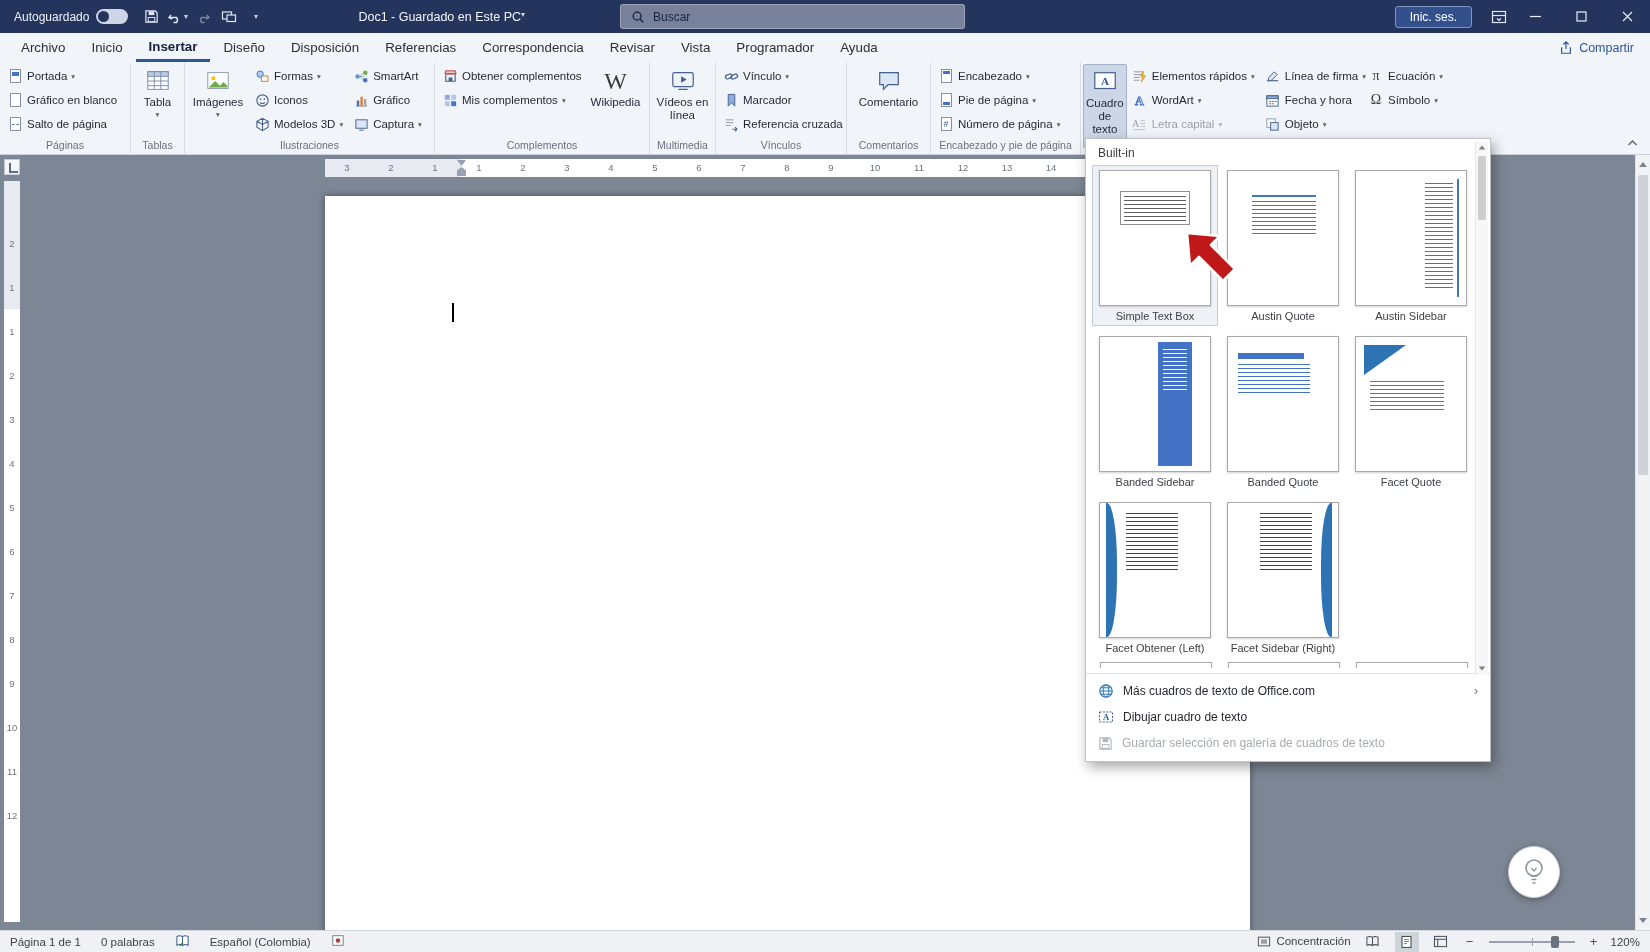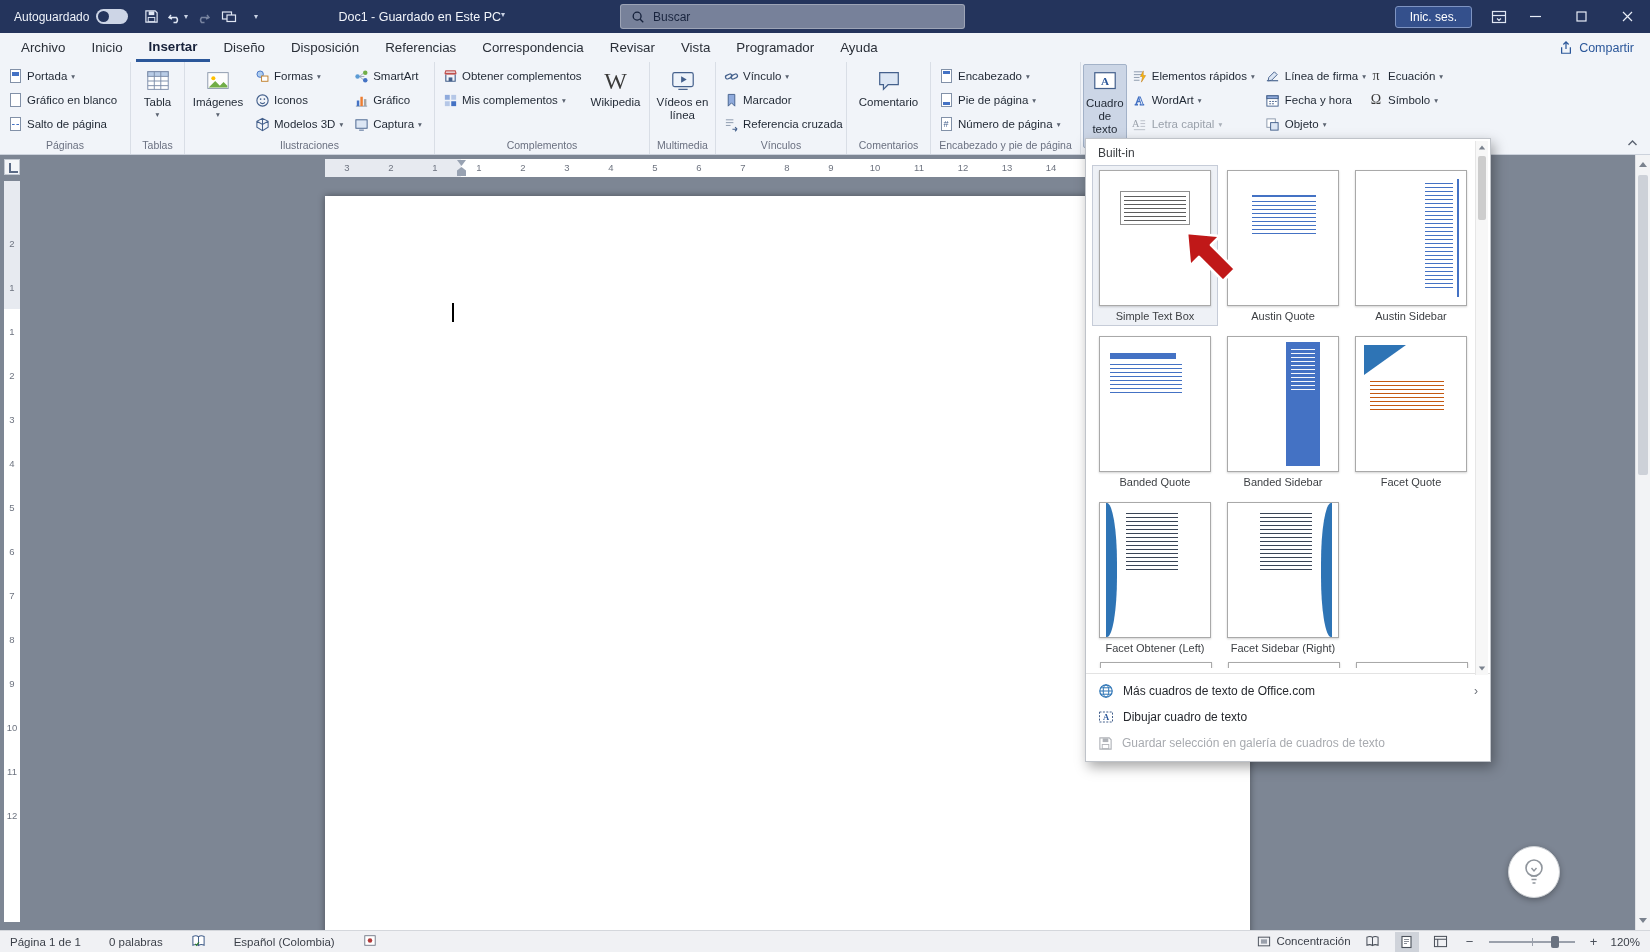--- a/index.html
+++ b/index.html
@@ -14,21 +14,21 @@
 
   
   .titlebar { position:absolute; top:0; left:0; right:0; height:33px;
     background:var(--titlebar,#24345c); color:#eef2fa; display:flex; align-items:center; }
   .autosave { display:flex; align-items:center; gap:7px; padding:0 10px 0 14px; font-size:12px; }
   .toggle { width:32px; height:15px; border-radius:9px; background:#cdd5e6; position:relative; display:inline-block; }
   .toggle .knob { position:absolute; left:2px; top:2px; width:11px; height:11px; border-radius:50%; background:#24345c; }
   .qat { width:26px; height:26px; display:inline-flex; align-items:center; justify-content:center; color:#dfe6f3; }
   .qat.dim { opacity:.45; }
   .tinychev { font-size:8px; margin-left:1px; color:#c9d2e4; }
-  .doctitle { display:flex; align-items:flex-start; margin-left:70px; font-size:12.5px; color:#f2f5fb; }
+  .doctitle { display:flex; align-items:flex-start; margin-left:90px; font-size:12.5px; color:#f2f5fb; }
   .doctitle .chev { font-size:8px; color:#c9d2e4; }
   .search { position:absolute; left:620px; top:4px; width:345px; height:25px;
     background:rgba(255,255,255,.38); border:1px solid rgba(255,255,255,.28); border-radius:3px;
     display:flex; align-items:center; gap:8px; padding:0 10px; }
   .search input { flex:1; background:transparent; border:none; outline:none; font-size:12px; color:#f0abfc; }
   .search input::placeholder { color:#14203a; opacity:.95; }
   .tb-right { margin-left:auto; display:flex; align-items:center; height:100%; }
   .signin { background:#34508c; border:1px solid #7e94c2; border-radius:3px; padding:3px 14px;
     font-size:12px; color:#fff; margin-right:14px; }
   .winbtn { width:46px; height:33px; display:inline-flex; align-items:center; justify-content:center; color:#e8edf7; }
@@ -93,21 +93,21 @@
   @keyframes blink { 50% { opacity:0; } }
   .dsb { position:absolute; right:0; top:0; bottom:0; width:15px; background:#f2f3f5; border-left:1px solid #dfe1e5; }
   .dsb-up, .dsb-down { position:absolute; left:0; right:0; height:15px; display:flex; align-items:center; justify-content:center; }
   .dsb-up { top:2px; } .dsb-down { bottom:2px; }
   .tri-up { width:0; height:0; border-left:4px solid transparent; border-right:4px solid transparent; border-bottom:5px solid #7a828e; }
   .tri-down { width:0; height:0; border-left:4px solid transparent; border-right:4px solid transparent; border-top:5px solid #7a828e; }
   .dsb-thumb { position:absolute; left:2px; right:2px; top:20px; height:300px; background:#cdd1d8; border-radius:2px; }
 
   
   .statusbar { position:absolute; left:0; right:0; bottom:0; height:22px; background:#f0f1f4;
-    border-top:1px solid #d4d7dc; display:flex; align-items:center; padding:0 10px; gap:28px;
+    border-top:1px solid #d4d7dc; display:flex; align-items:center; padding:0 10px; gap:20px;
     font-size:11.5px; color:#3a3f48; }
   .sb-right { margin-left:auto; display:flex; align-items:center; gap:10px; }
   .sb-focus { display:flex; gap:5px; }
   .viewbtn { width:24px; height:20px; display:inline-flex; align-items:center; justify-content:center; }
   .viewbtn.active { background:#cfd3da; }
   .zslider { width:86px; height:2px; background:#9aa0ab; position:relative; margin:0 2px; }
   .ztick { position:absolute; left:50%; top:-3px; width:1px; height:8px; background:#9aa0ab; }
   .zknob { position:absolute; left:62px; top:-5px; width:8px; height:12px; background:#6a7280; border-radius:2px; }
   .zbtn { font-size:13px; color:#4a505a; width:14px; text-align:center; }
 
@@ -752,26 +752,26 @@
     </div>
     <div class="gcell">
       <div class="thumb t-austin-q"></div>
       <div class="glabel">Austin Quote</div>
     </div>
     <div class="gcell">
       <div class="thumb t-austin-s"></div>
       <div class="glabel">Austin Sidebar</div>
     </div>
     <div class="gcell">
+      <div class="thumb t-banded-s"></div>
+      <div class="glabel">Banded Sidebar</div>
+    </div>
+    <div class="gcell">
       <div class="thumb t-banded-q"></div>
       <div class="glabel">Banded Quote</div>
-    </div>
-    <div class="gcell">
-      <div class="thumb t-banded-s"></div>
-      <div class="glabel">Banded Sidebar</div>
     </div>
     <div class="gcell">
       <div class="thumb t-facet-q"></div>
       <div class="glabel">Facet Quote</div>
     </div>
     <div class="gcell">
       <div class="thumb t-facet-l"></div>
       <div class="glabel">Facet Obtener (Left)</div>
     </div>
     <div class="gcell">

